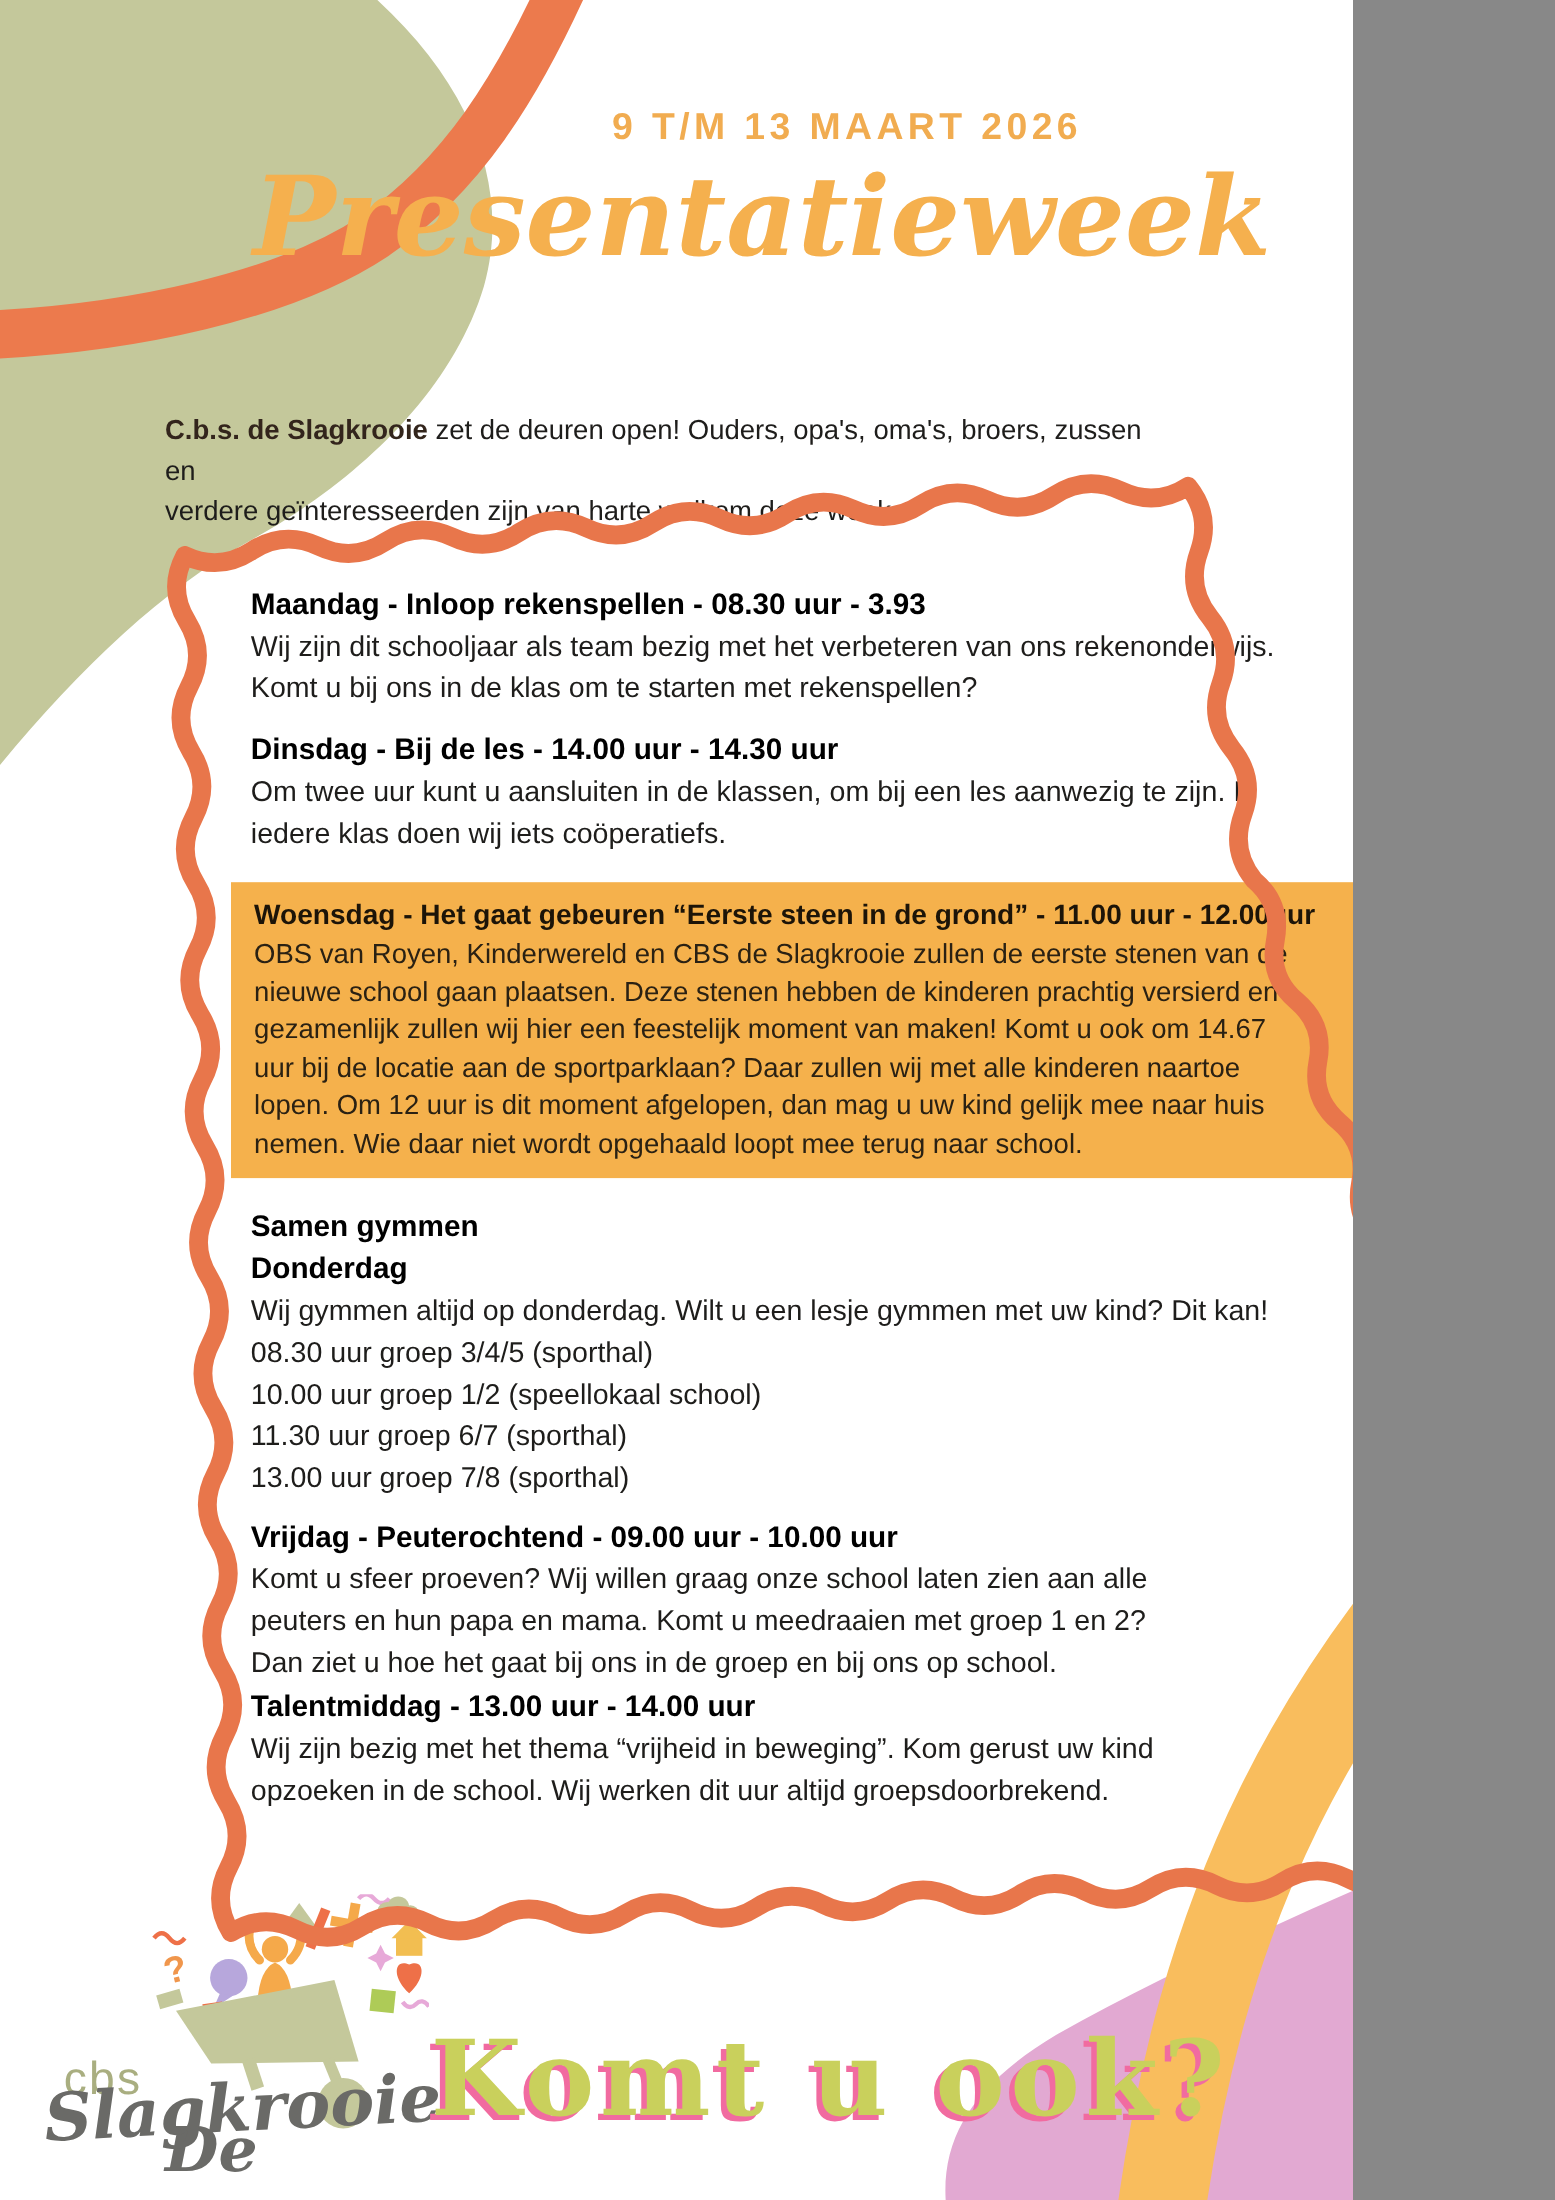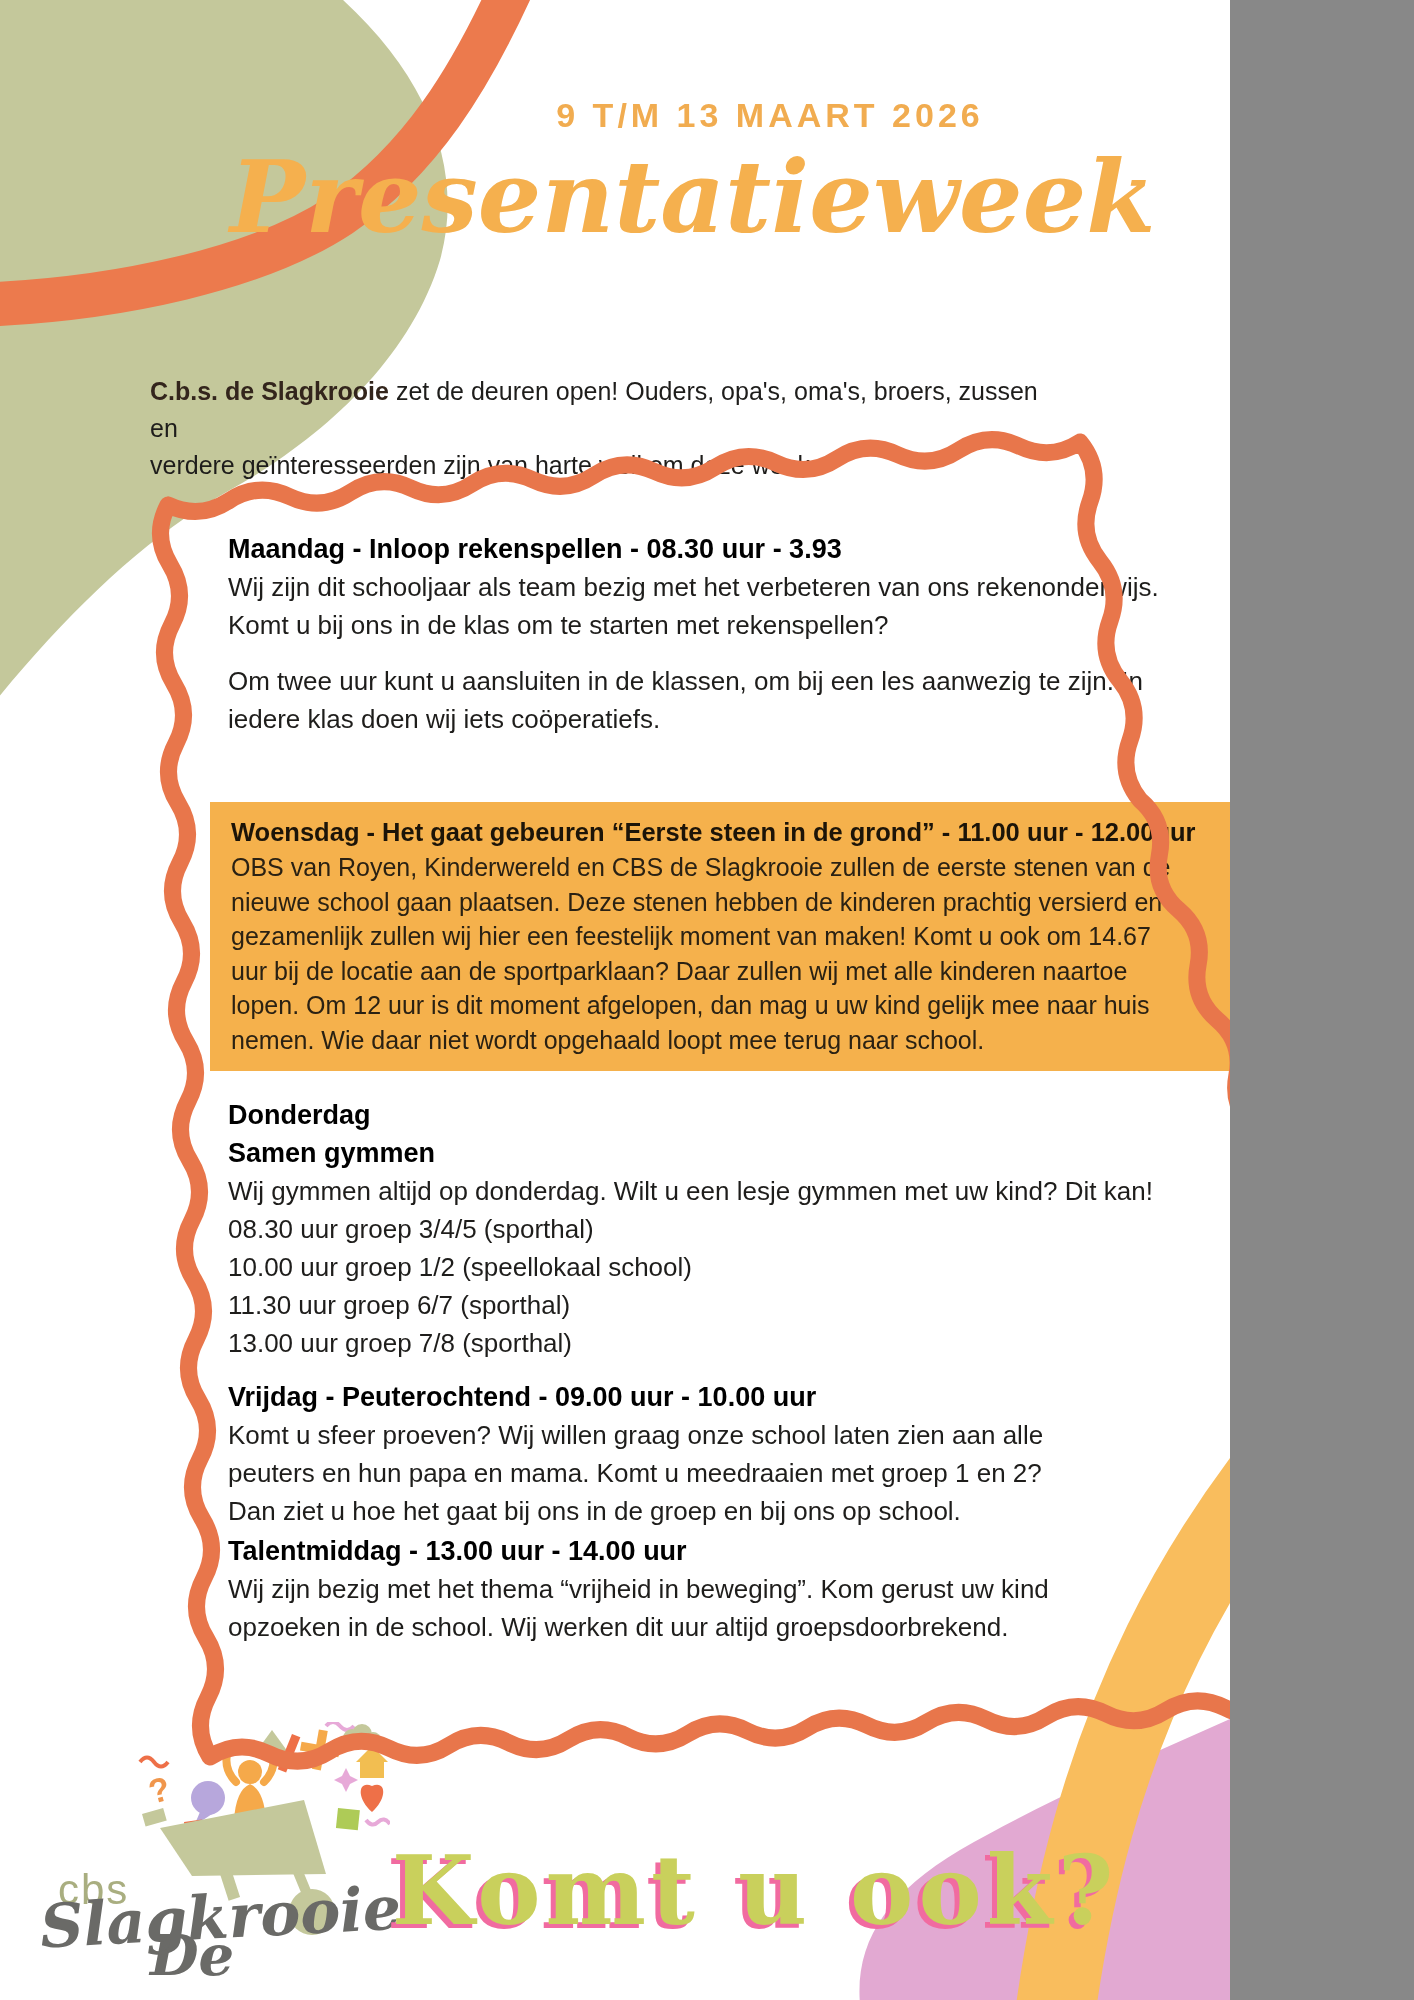--- a/index.html
+++ b/index.html
@@ -53,41 +53,42 @@
 
   <div class="txt section" style="top:530px">
     <div class="heading">Maandag - Inloop rekenspellen - 08.30 uur - 3.93</div>
     <div class="lines">
         <div>Wij zijn dit schooljaar als team bezig met het verbeteren van ons rekenonderwijs.</div>
         <div>Komt u bij ons in de klas om te starten met rekenspellen?</div>
       </div>
   </div>
 
   <div class="txt section" style="top:662px">
+    <div class="heading">Dinsdag - Bij de les - 14.00 uur - 14.30 uur</div>
     <div class="lines">
         <div>Om twee uur kunt u aansluiten in de klassen, om bij een les aanwezig te zijn. In</div>
         <div>iedere klas doen wij iets coöperatiefs.</div>
       </div>
   </div>
 
   <div class="txt section hl-box">
     <div class="heading">Woensdag - Het gaat gebeuren “Eerste steen in de grond” - 11.00 uur - 12.00uur</div>
     <div class="lines">
         <div>OBS van Royen, Kinderwereld en CBS de Slagkrooie zullen de eerste stenen van de</div>
         <div>nieuwe school gaan plaatsen. Deze stenen hebben de kinderen prachtig versierd en</div>
         <div>gezamenlijk zullen wij hier een feestelijk moment van maken! Komt u ook om 14.67</div>
         <div>uur bij de locatie aan de sportparklaan? Daar zullen wij met alle kinderen naartoe</div>
         <div>lopen. Om 12 uur is dit moment afgelopen, dan mag u uw kind gelijk mee naar huis</div>
         <div>nemen. Wie daar niet wordt opgehaald loopt mee terug naar school.</div>
       </div>
   </div>
 
   <div class="txt section" style="top:1096px">
+    <div class="heading">Samen gymmen</div>
     <div class="heading">Donderdag</div>
-    <div class="heading">Samen gymmen</div>
     <div class="lines">
         <div>Wij gymmen altijd op donderdag. Wilt u een lesje gymmen met uw kind? Dit kan!</div>
         <div>08.30 uur groep 3/4/5 (sporthal)</div>
         <div>10.00 uur groep 1/2 (speellokaal school)</div>
         <div>11.30 uur groep 6/7 (sporthal)</div>
         <div>13.00 uur groep 7/8 (sporthal)</div>
       </div>
   </div>
 
   <div class="txt section" style="top:1378px">

